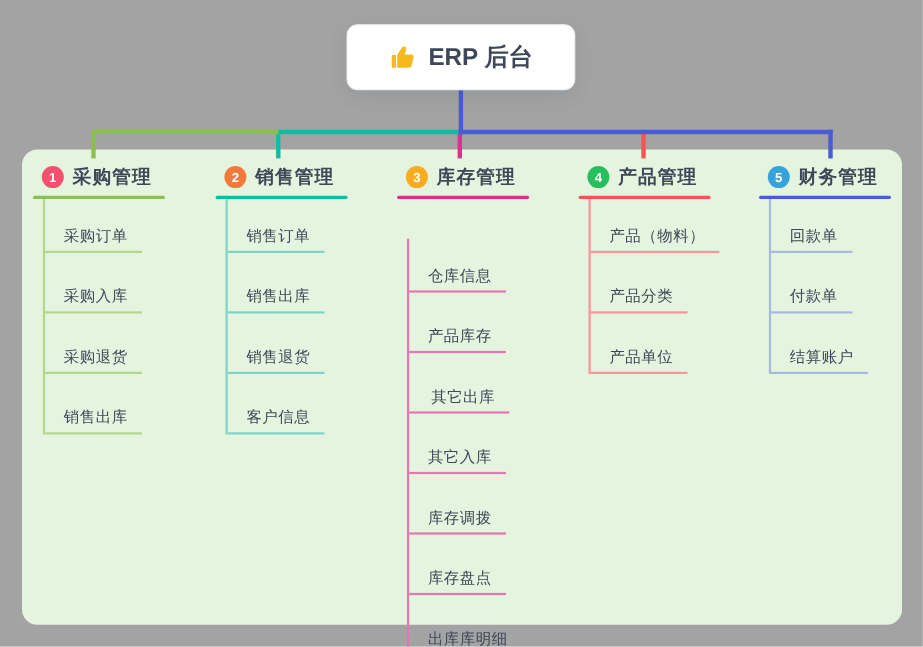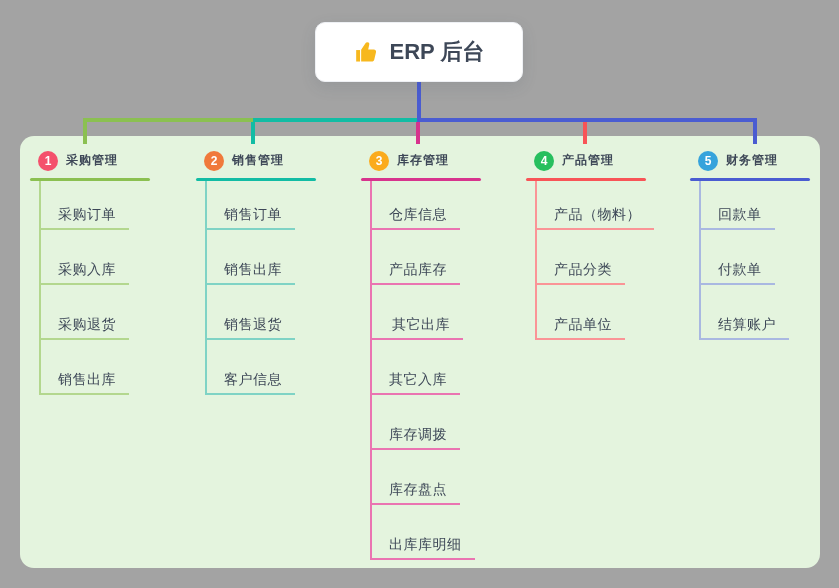--- a/index.html
+++ b/index.html
@@ -40,21 +40,21 @@
   .branch-header {
     display: flex; align-items: center; gap: 8px;
     height: 29px; padding-left: 8px; cursor: pointer;
   }
   .badge {
     width: 20px; height: 20px; border-radius: 50%;
     color: #fff; font-size: 12px; font-weight: 700;
     display: flex; align-items: center; justify-content: center;
     flex: 0 0 auto;
   }
-  .branch-title { font-size: 12px; font-weight: 600; letter-spacing: 1px; }
+  .branch-title { font-size: 17px; font-weight: 600; letter-spacing: 1px; }
   .branch-rule { height: 3px; margin-top: 3px; border-radius: 2px; }
   .children { margin-left: 9px; border-left: 2px solid; }
   .child {
     height: 55px; width: max-content;
     display: flex; align-items: flex-end;
     border-bottom: 2px solid;
     padding: 0 13px 0 17px;
     cursor: pointer;
   }
   .child:first-child { height: 49px; }
@@ -129,21 +129,21 @@
         </div>
       </div>
     </div>
     <div class="branch" style="left: 361px;">
       <div class="branch-header">
         <div class="badge" style="background: rgb(251, 171, 28);">3</div>
         <div class="branch-title">库存管理</div>
       </div>
       <div class="branch-rule" style="background: rgb(215, 51, 141); width: 120px;"></div>
       <div class="children" style="border-left-color: rgb(234, 116, 177);">
-        <div class="child" style="border-bottom-color: rgb(234, 116, 177);">
+        <div class="child" style="border-bottom-color: rgb(234, 116, 177); margin-top: 36px;">
           <span>仓库信息</span>
         </div>
         <div class="child" style="border-bottom-color: rgb(234, 116, 177);">
           <span>产品库存</span>
         </div>
         <div class="child" style="border-bottom-color: rgb(234, 116, 177); padding-left: 20px;">
           <span>其它出库</span>
         </div>
         <div class="child" style="border-bottom-color: rgb(234, 116, 177);">
           <span>其它入库</span>

